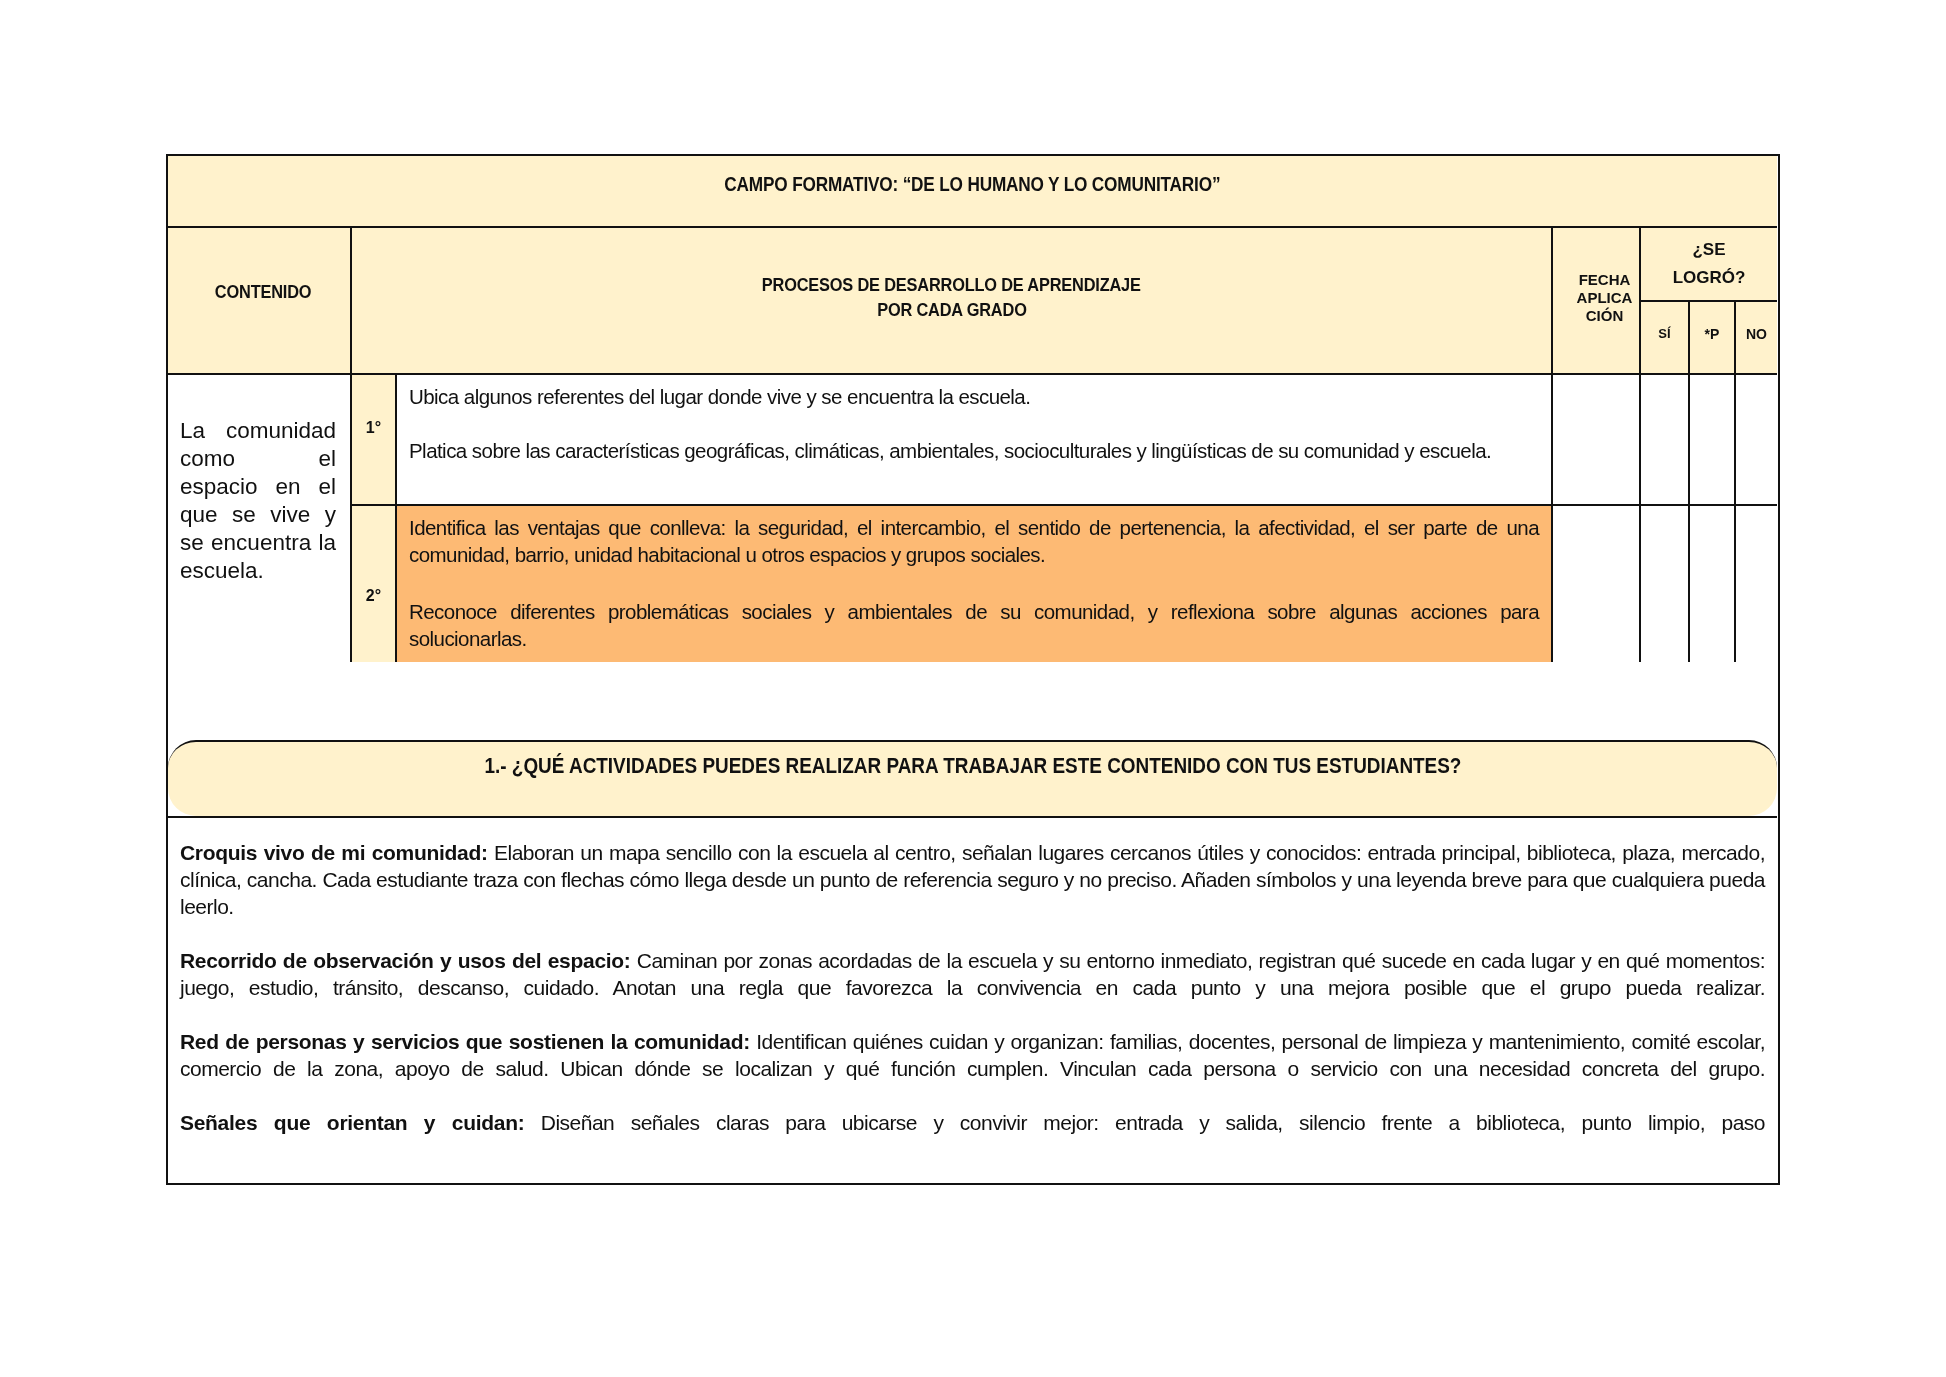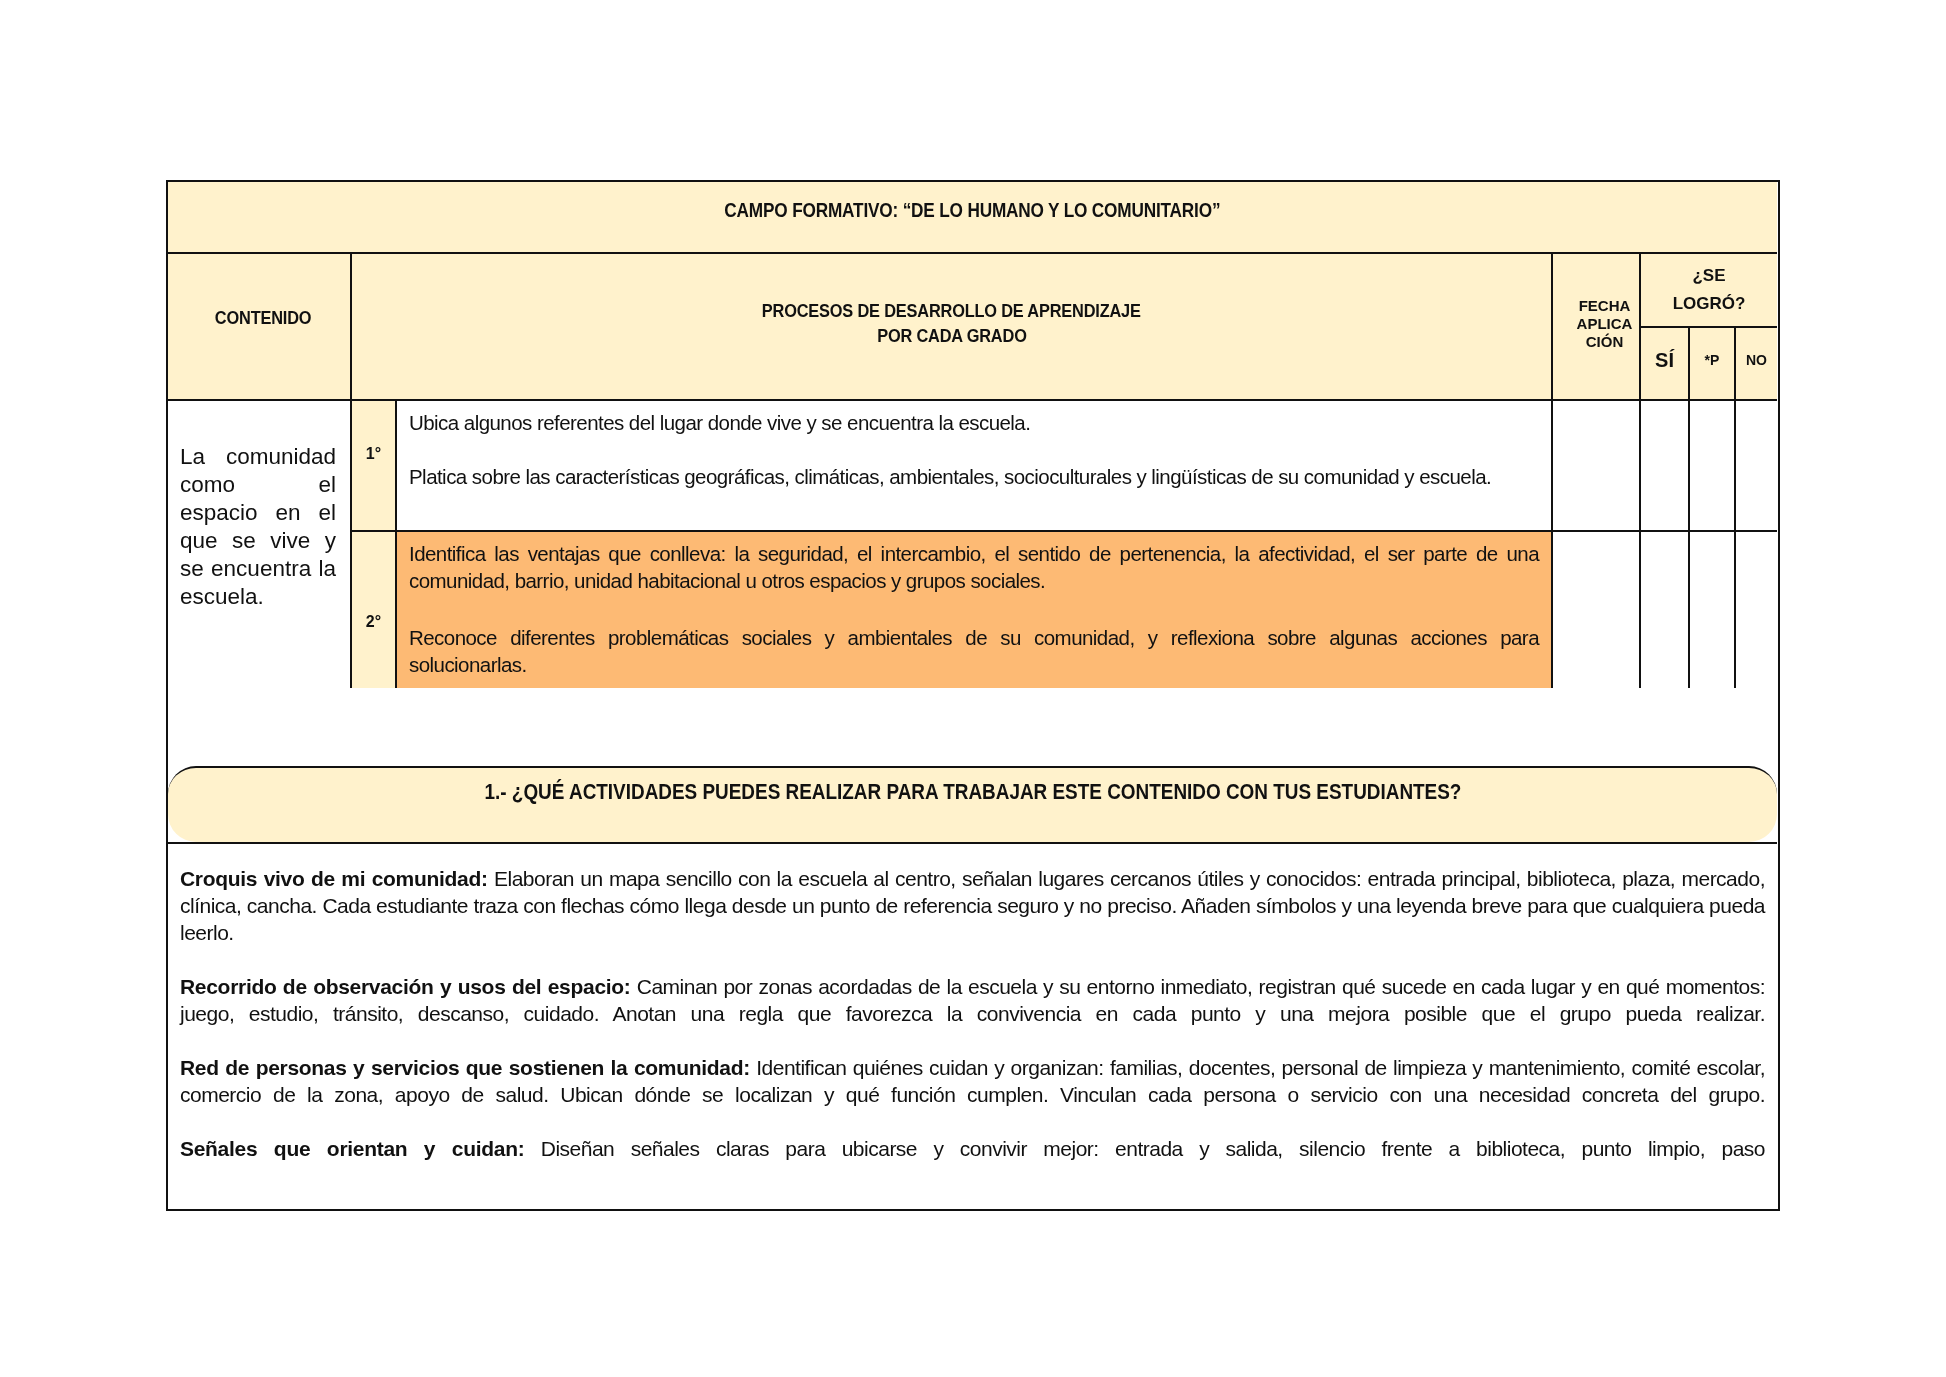--- a/index.html
+++ b/index.html
@@ -1,19 +1,19 @@
 <!DOCTYPE html>
 <html><head>
 <meta charset="utf-8">
 <style>
   html, body { margin: 0; padding: 0; background: #ffffff; }
   body { width: 1946px; height: 1377px; position: relative; overflow: hidden;
          font-family: "Liberation Sans", sans-serif; color: #111; }
   .page { position: absolute; left: 0; top: 0; width: 1946px; height: 1377px; background: #fff; }
-  .tbl { position: absolute; left: 166px; top: 180px; width: 1614px; height: 1031px;
+  .tbl { position: absolute; left: 166px; top: 154px; width: 1614px; height: 1031px;
          border: 2.5px solid #111; box-sizing: border-box; background: #fff; }
   .cell { position: absolute; box-sizing: border-box; }
   .cream { background: #FFF2CC; }
   .bt { border-top: 2px solid #111; }
   .bl { border-left: 2.5px solid #111; }
   .center { display: flex; align-items: center; justify-content: center; text-align: center; }
   .hdr { font-weight: bold; font-size: 19px; letter-spacing: -0.2px; }
   .hdr-sm { font-weight: bold; font-size: 15px; line-height: 18px; }
   .narrow { display: inline-block; transform: scaleX(0.86); transform-origin: center; white-space: nowrap; }
   .proc { position: absolute; left: 12px; right: 12px; font-size: 20.5px; line-height: 27px;
@@ -47,21 +47,21 @@
     <div class="cell cream bt bl center" style="left:1383px;top:70px;width:105px;height:147px;flex-direction:column;">
       <span class="hdr-sm" style="margin-top:-6px;">FECHA</span>
       <span class="hdr-sm">APLICA</span>
       <span class="hdr-sm">CIÓN</span>
     </div>
     <div class="cell cream bt bl center" style="left:1471px;top:70px;width:138px;height:74px;flex-direction:column;gap:8px;">
       <span class="hdr-sm" style="font-size:17px;line-height:20px;">¿SE</span>
       <span class="hdr-sm" style="font-size:17px;line-height:20px;">LOGRÓ?</span>
     </div>
     <div class="cell cream bt bl center" style="left:1471px;top:144px;width:49px;height:73px;">
-      <span class="hdr-sm" style="font-size:20px;margin-top:-8px;">SÍ</span>
+      <span class="hdr-sm" style="font-size:13px;margin-top:-8px;">SÍ</span>
     </div>
     <div class="cell cream bt bl center" style="left:1520px;top:144px;width:46px;height:73px;">
       <span class="hdr-sm" style="font-size:14px;margin-top:-8px;">*P</span>
     </div>
     <div class="cell cream bt bl center" style="left:1566px;top:144px;width:43px;height:73px;">
       <span class="hdr-sm" style="font-size:14px;margin-top:-8px;">NO</span>
     </div>
 
     <div class="cell bt" style="left:0;top:217px;width:182px;height:289px;background:#fff;">
       <div class="contenido-text">La comunidad como el espacio en el que se vive y se encuentra la escuela.</div>

